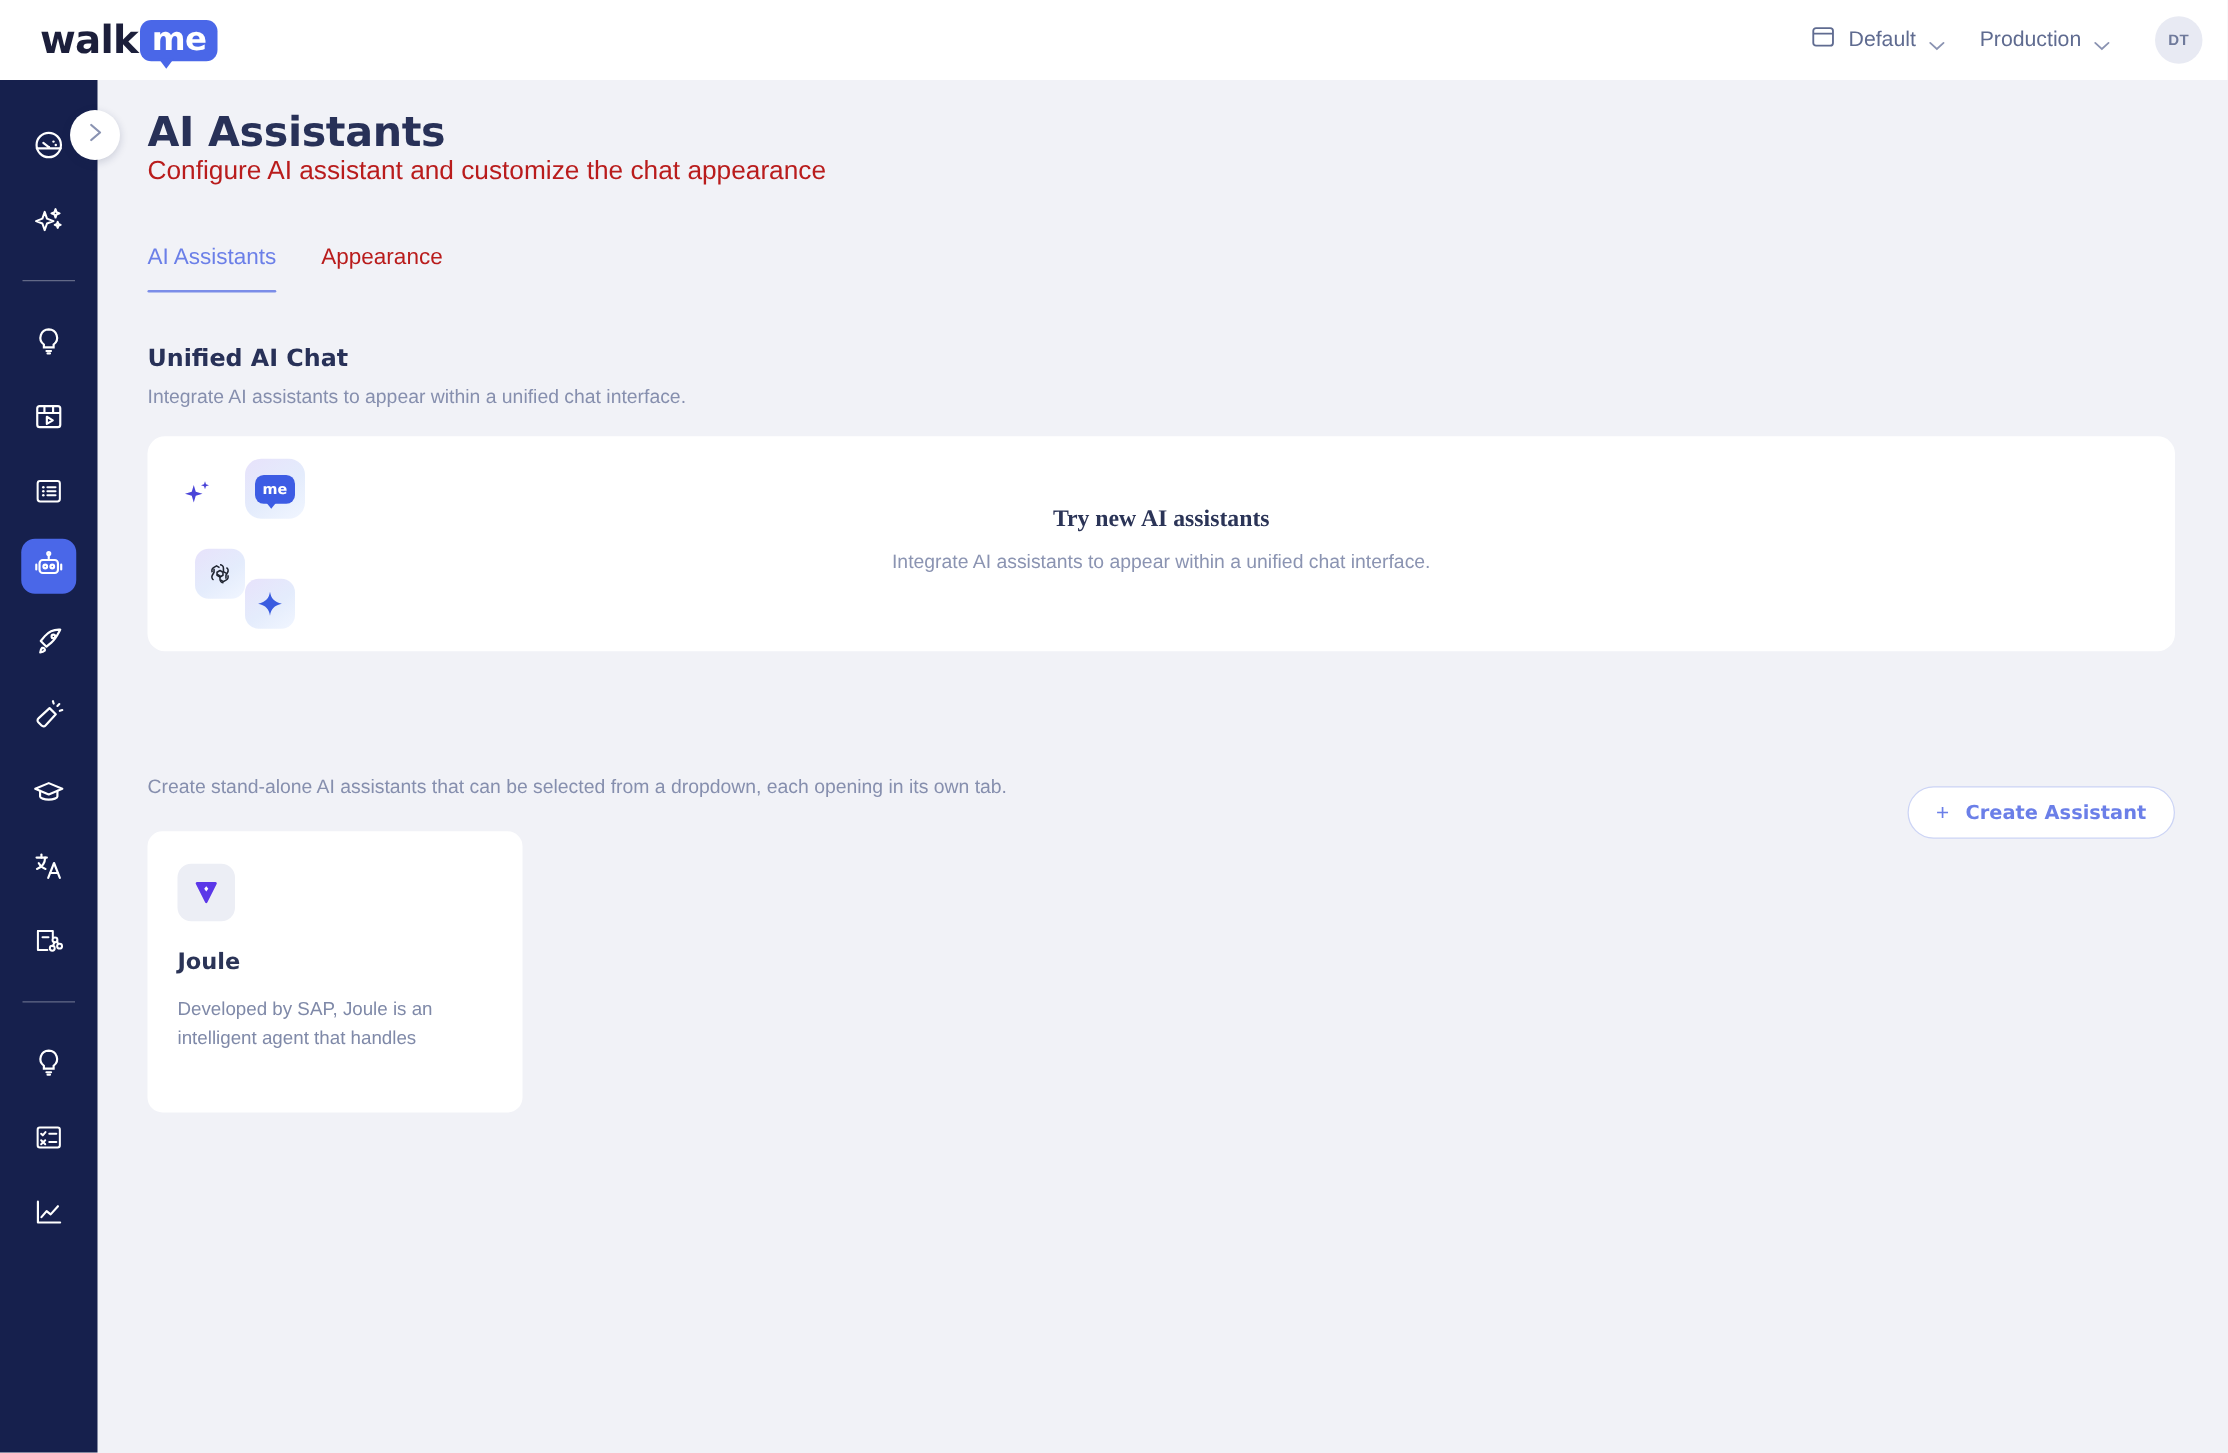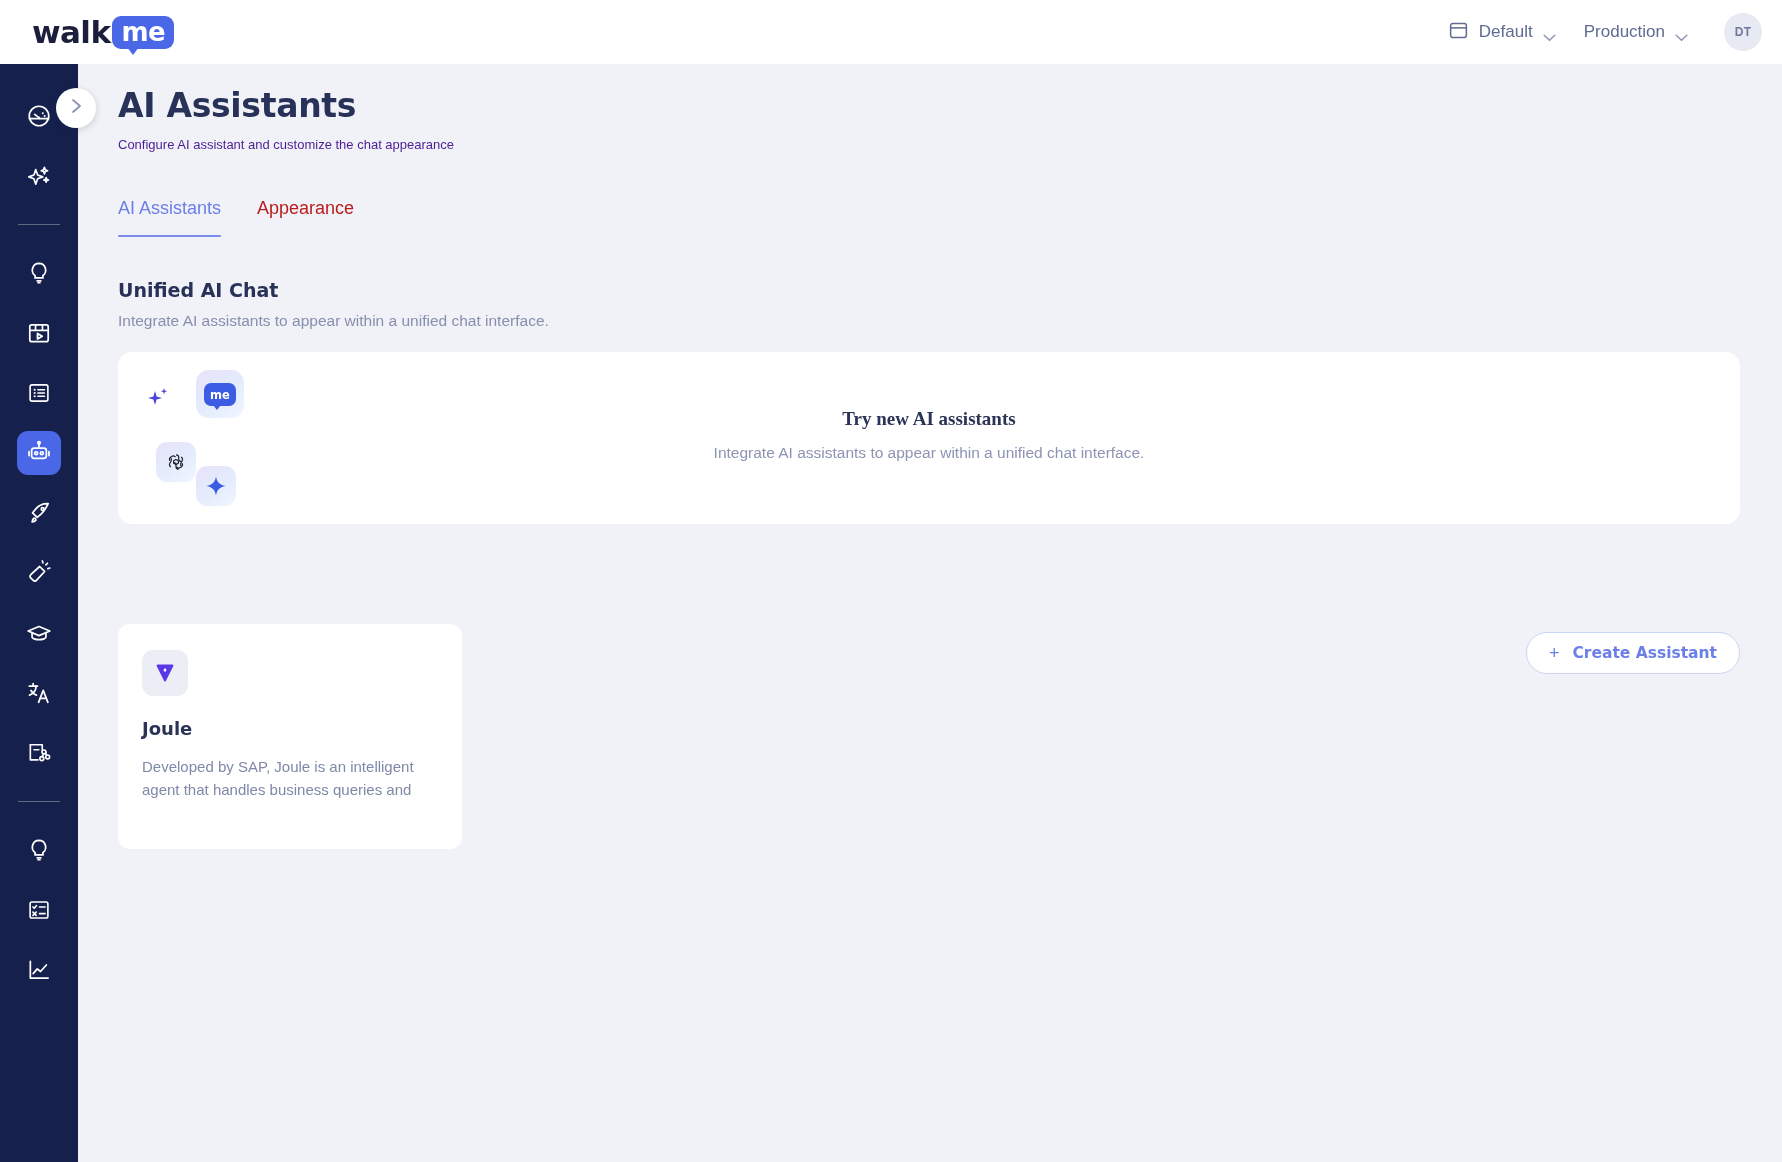--- a/index.html
+++ b/index.html
@@ -162,23 +162,22 @@
 
   .page-head { padding: 38px 0 0 40px; }
   .page-title {
     font-size: 33px;
     font-weight: 700;
     color: #283158;
     letter-spacing: -0.3px;
     font-family: "DejaVu Sans", sans-serif;
   }
   .page-sub {
-    margin-top: 12px;
-    font-size: 13px;
-    color: #4c1d95;
+    font-size: 21px;
+    color: #b91c1c;
   }
 
   .tabs {
     margin: 46px 0 0 40px;
     display: flex;
     gap: 36px;
   }
   .tab {
     font-size: 18px;
     color: #b91c1c;
@@ -324,21 +323,21 @@
     line-height: 1;
     font-weight: 400;
   }
 
   .assistants-grid {
     margin: 26px 0 0 40px;
     display: flex;
     gap: 26px;
   }
   .assistant-card {
-    width: 344px;
+    width: 300px;
     height: 225px;
     background: #ffffff;
     border-radius: 12px;
     padding: 26px 24px 0 24px;
     cursor: pointer;
   }
   .ac-icon {
     width: 46px; height: 46px;
     border-radius: 11px;
     background: #eceef5;
@@ -635,20 +634,21 @@
       </div>
     </div>
 
     <div class="card-center">
       <div class="cc-title">Try new AI assistants</div>
       <div class="cc-sub">Integrate AI assistants to appear within a unified chat interface.</div>
     </div>
   </div>
 
   <div class="ia-row">
+    <div class="sec-sub">Create stand-alone AI assistants that can be selected from a dropdown, each opening in its own tab.</div>
 
     <div class="create-btn">
       <span class="plus">+</span>
       <span class="lbl">Create Assistant</span>
     </div>
 
     <div class="assistants-grid">
       <div class="assistant-card">
         <div class="ac-icon">
           <svg width="26" height="26" viewBox="0 0 24 24" fill="#5b37e8">

